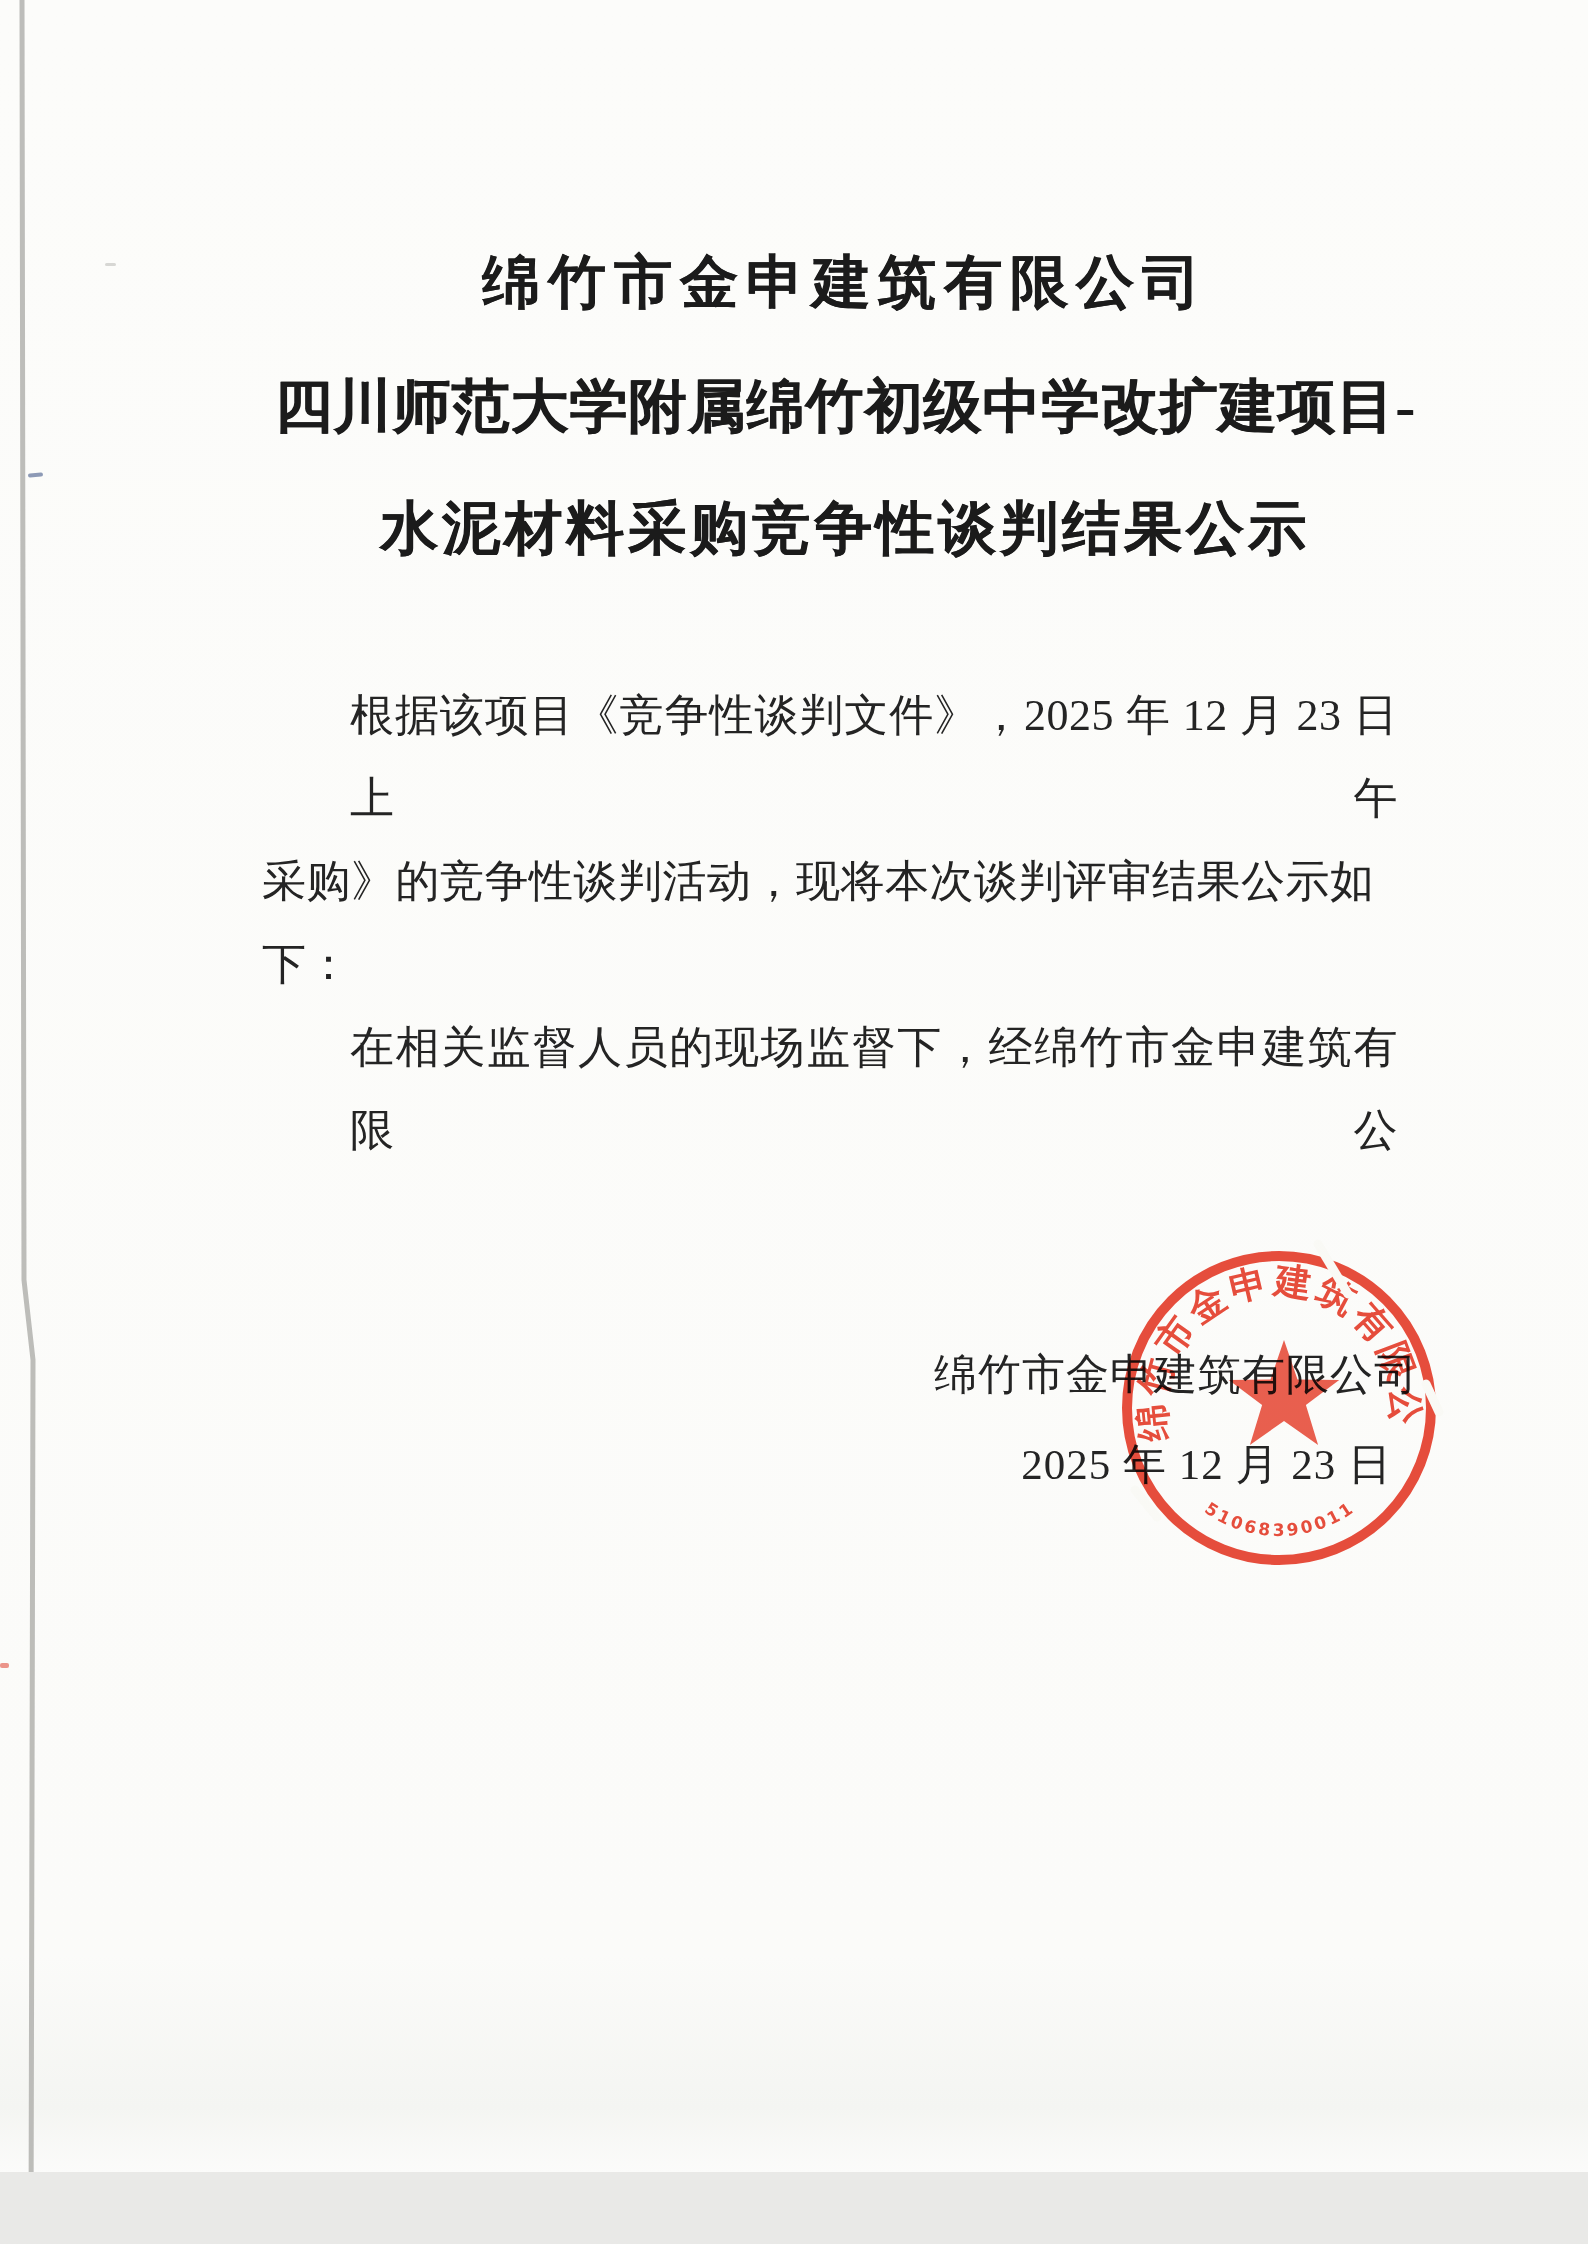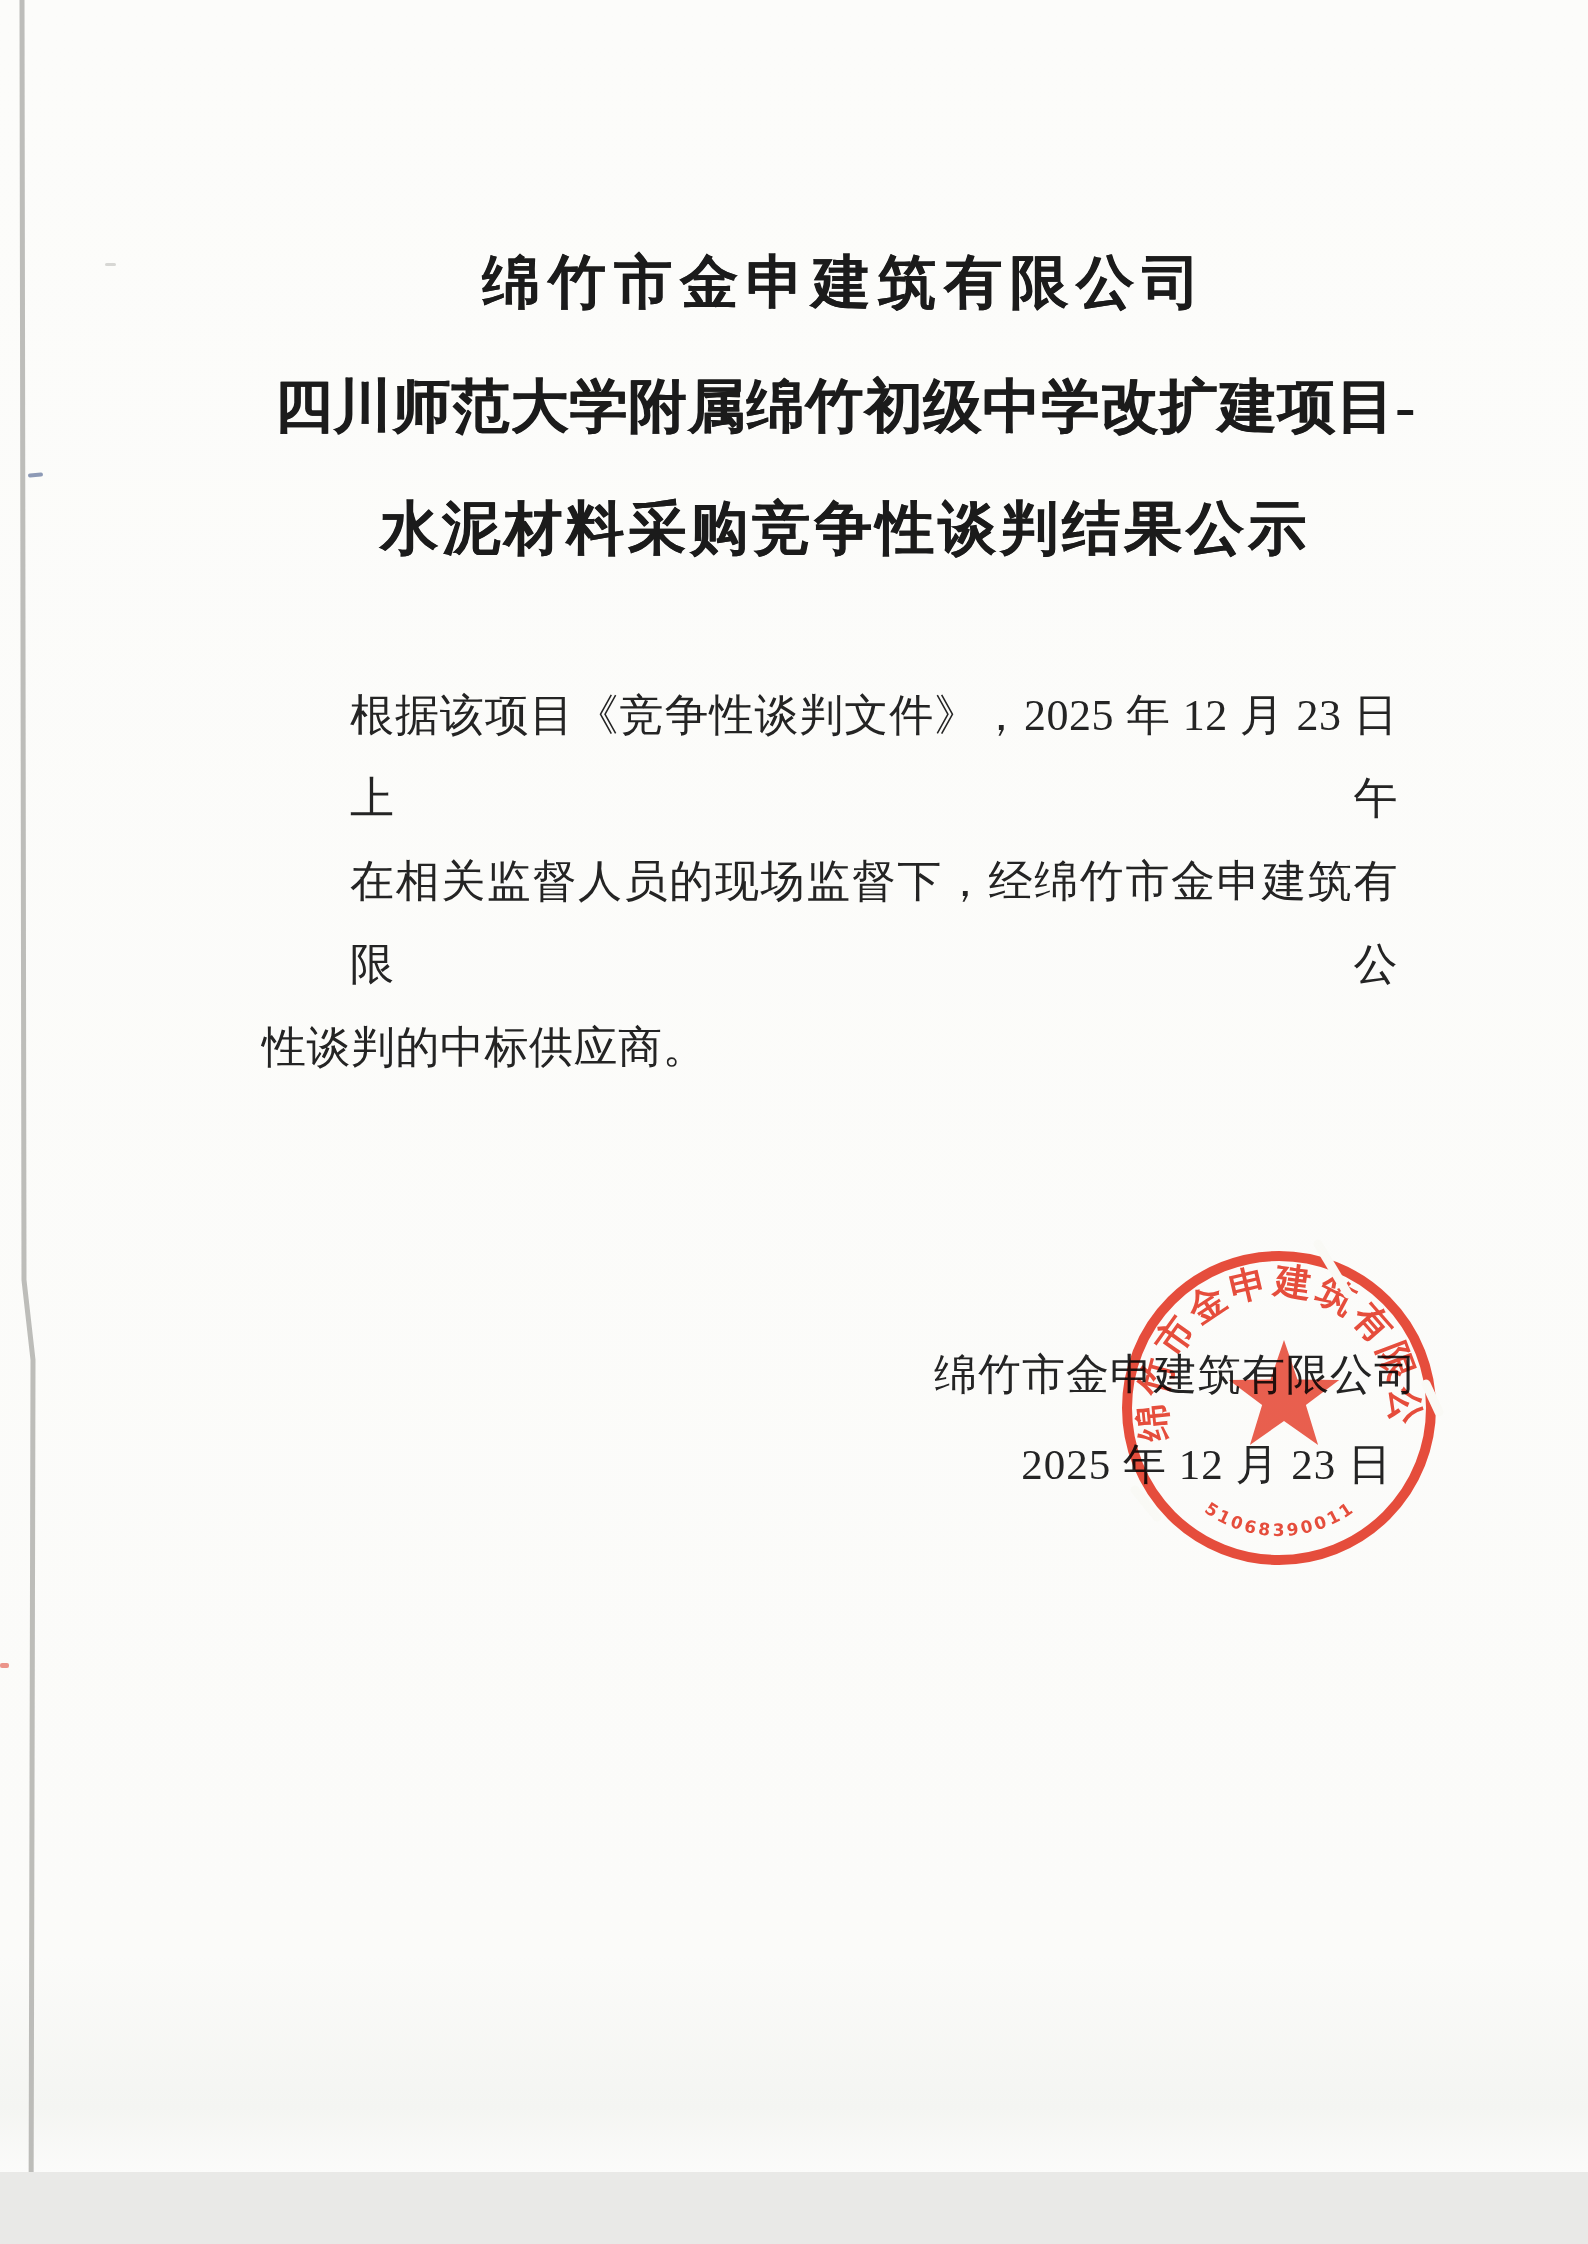--- a/index.html
+++ b/index.html
@@ -76,22 +76,22 @@
   <div class="speck speck-blue"></div>
   <div class="speck speck-grey"></div>
   <div class="speck speck-red"></div>
 
   <div class="title title-1">绵竹市金申建筑有限公司</div>
   <div class="title title-2">四川师范大学附属绵竹初级中学改扩建项目-</div>
   <div class="title title-3">水泥材料采购竞争性谈判结果公示</div>
 
   <div class="body-text">
     <div class="bline indent jst">根据该项目《竞争性谈判文件》，2025 年 12 月 23 日上午</div>
+    <div class="bline">采购》的竞争性谈判活动，现将本次谈判评审结果公示如下：</div>
     <div class="bline indent jst">在相关监督人员的现场监督下，经绵竹市金申建筑有限公</div>
-    <div class="bline">性谈判的中标供应商。</div>
   </div>
 
   <div class="sig-company">绵竹市金申建筑有限公司</div>
   <div class="sig-date">2025 年 12 月 23 日</div>
 
   <svg class="seal" viewBox="0 0 344 344" aria-hidden="true">
     <defs>
       <path id="sealArcPath" d="M 62 205.3 A 114 114 0 1 1 280 205.3" fill="none"></path>
       <path id="sealCodePath" d="M 94 274.3 A 128 128 0 0 0 248 274.3" fill="none"></path>
     </defs>

